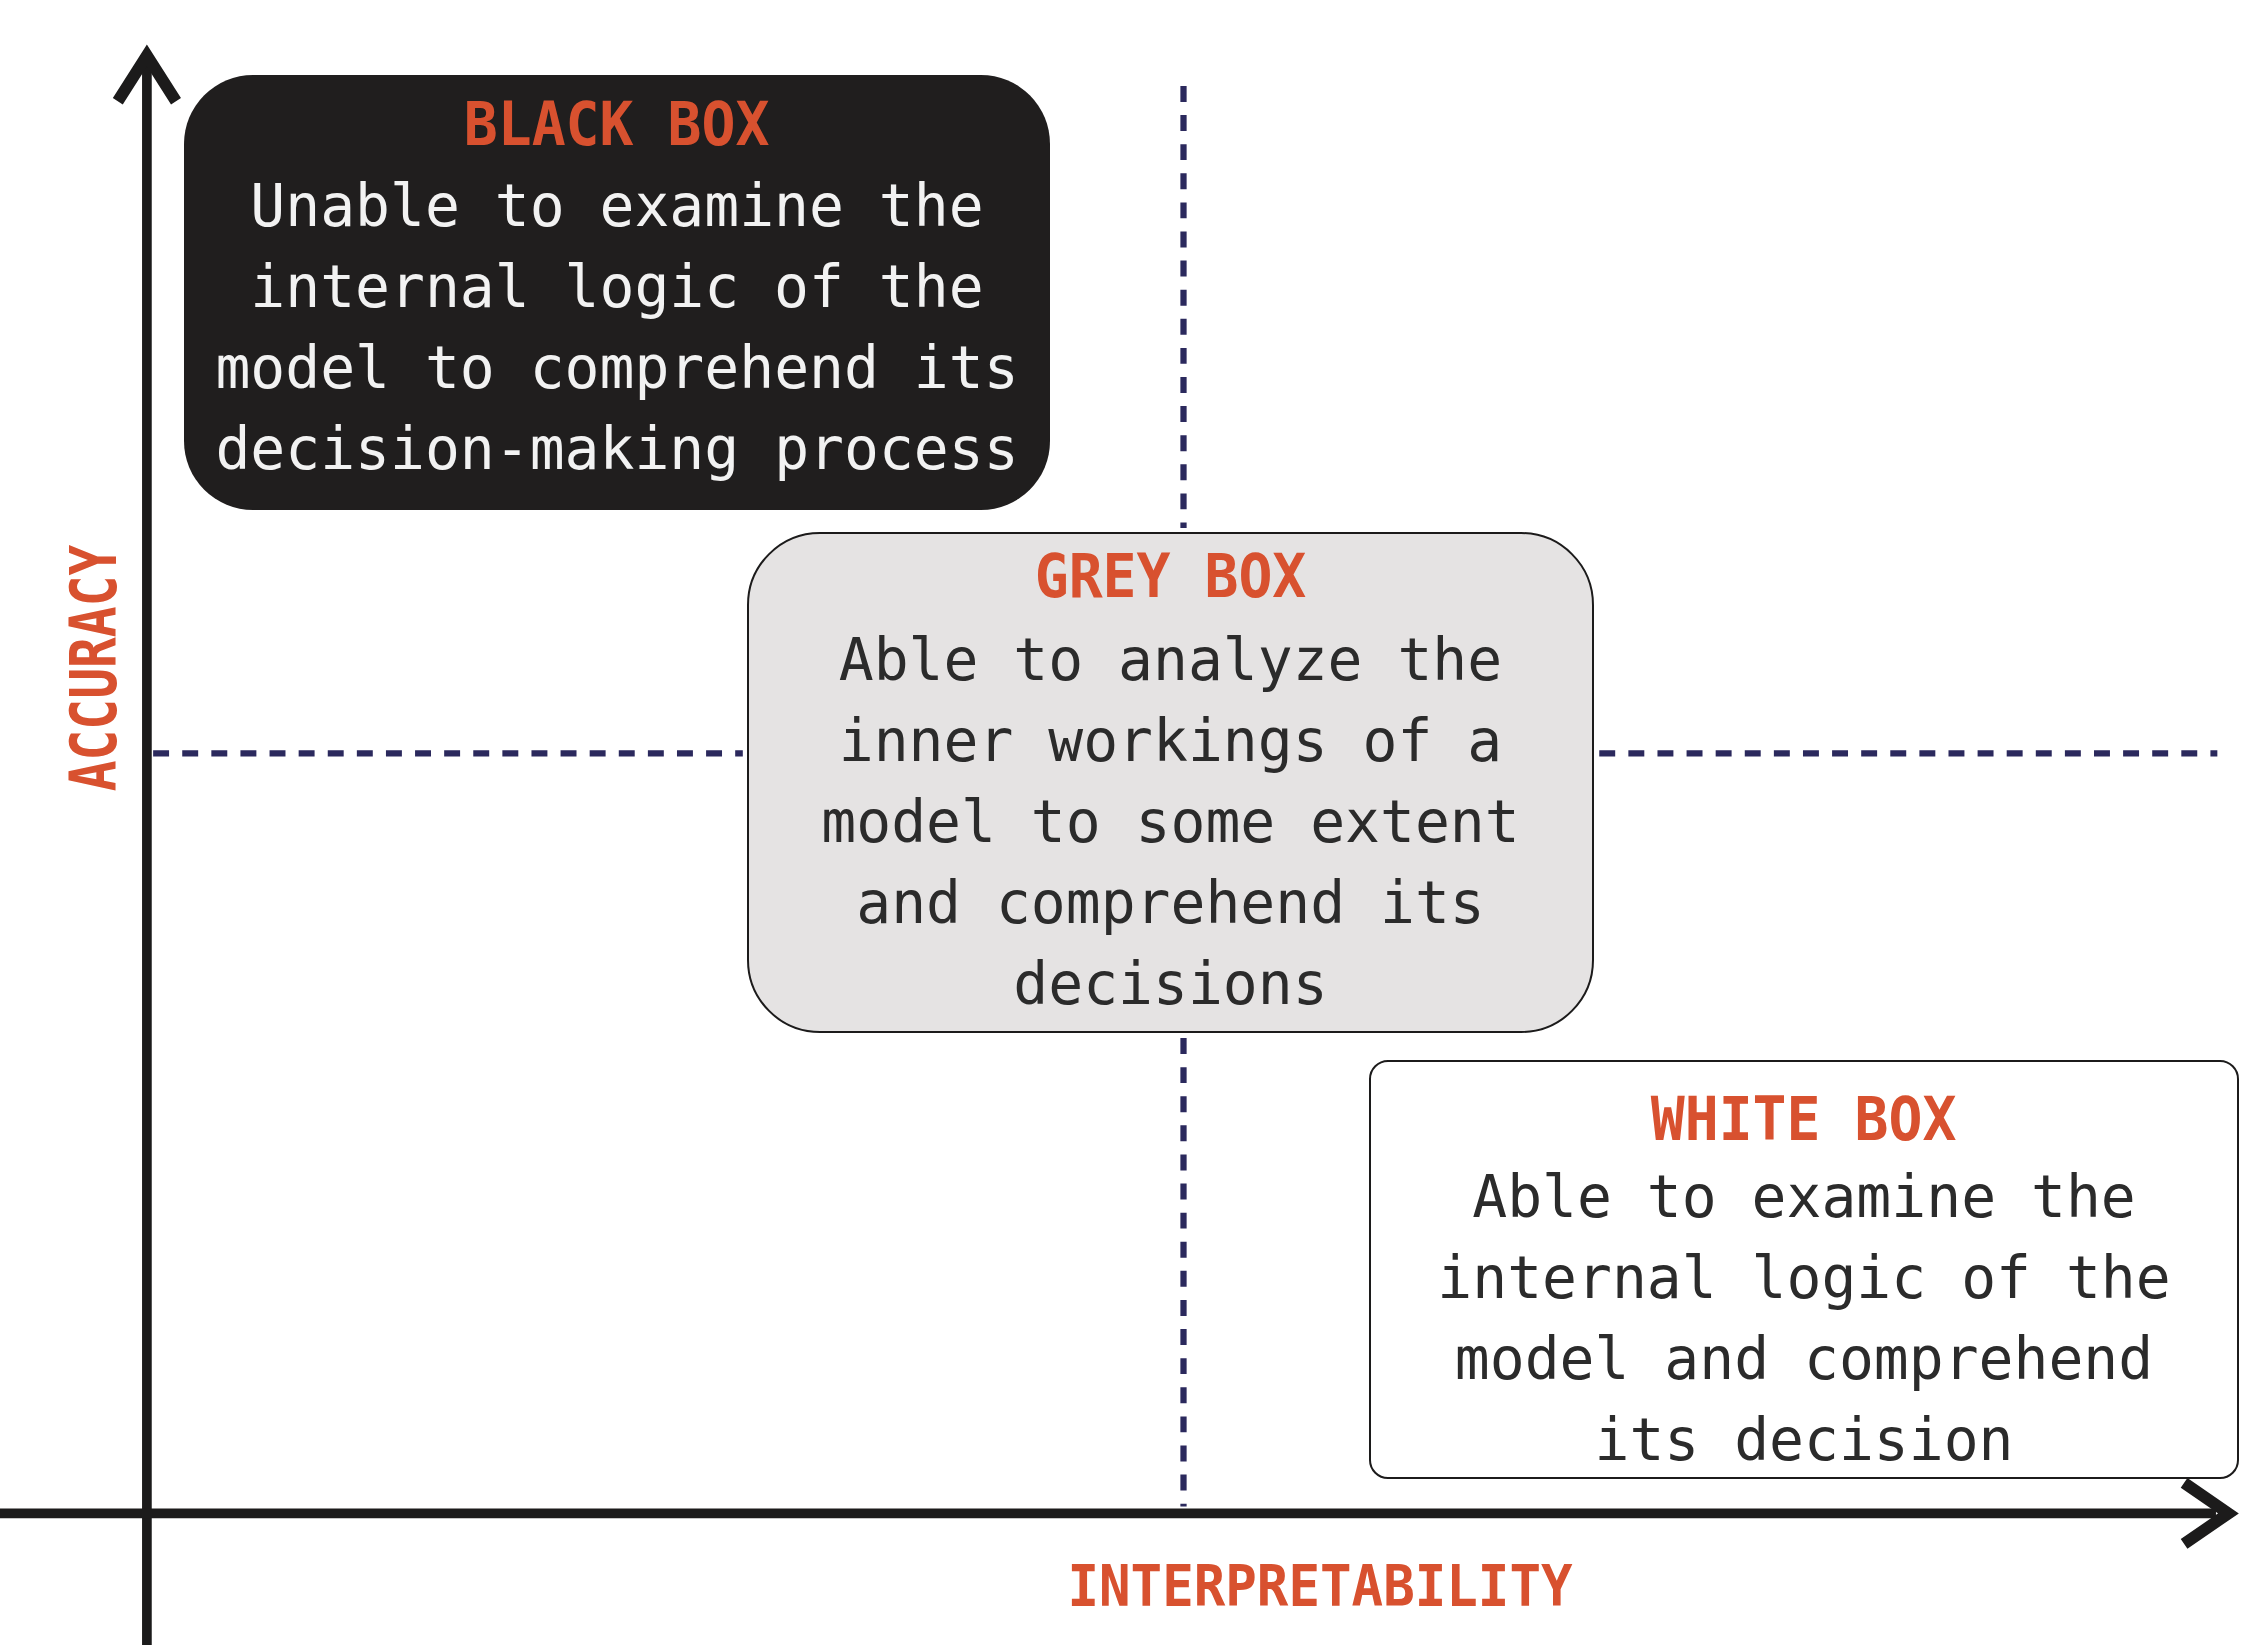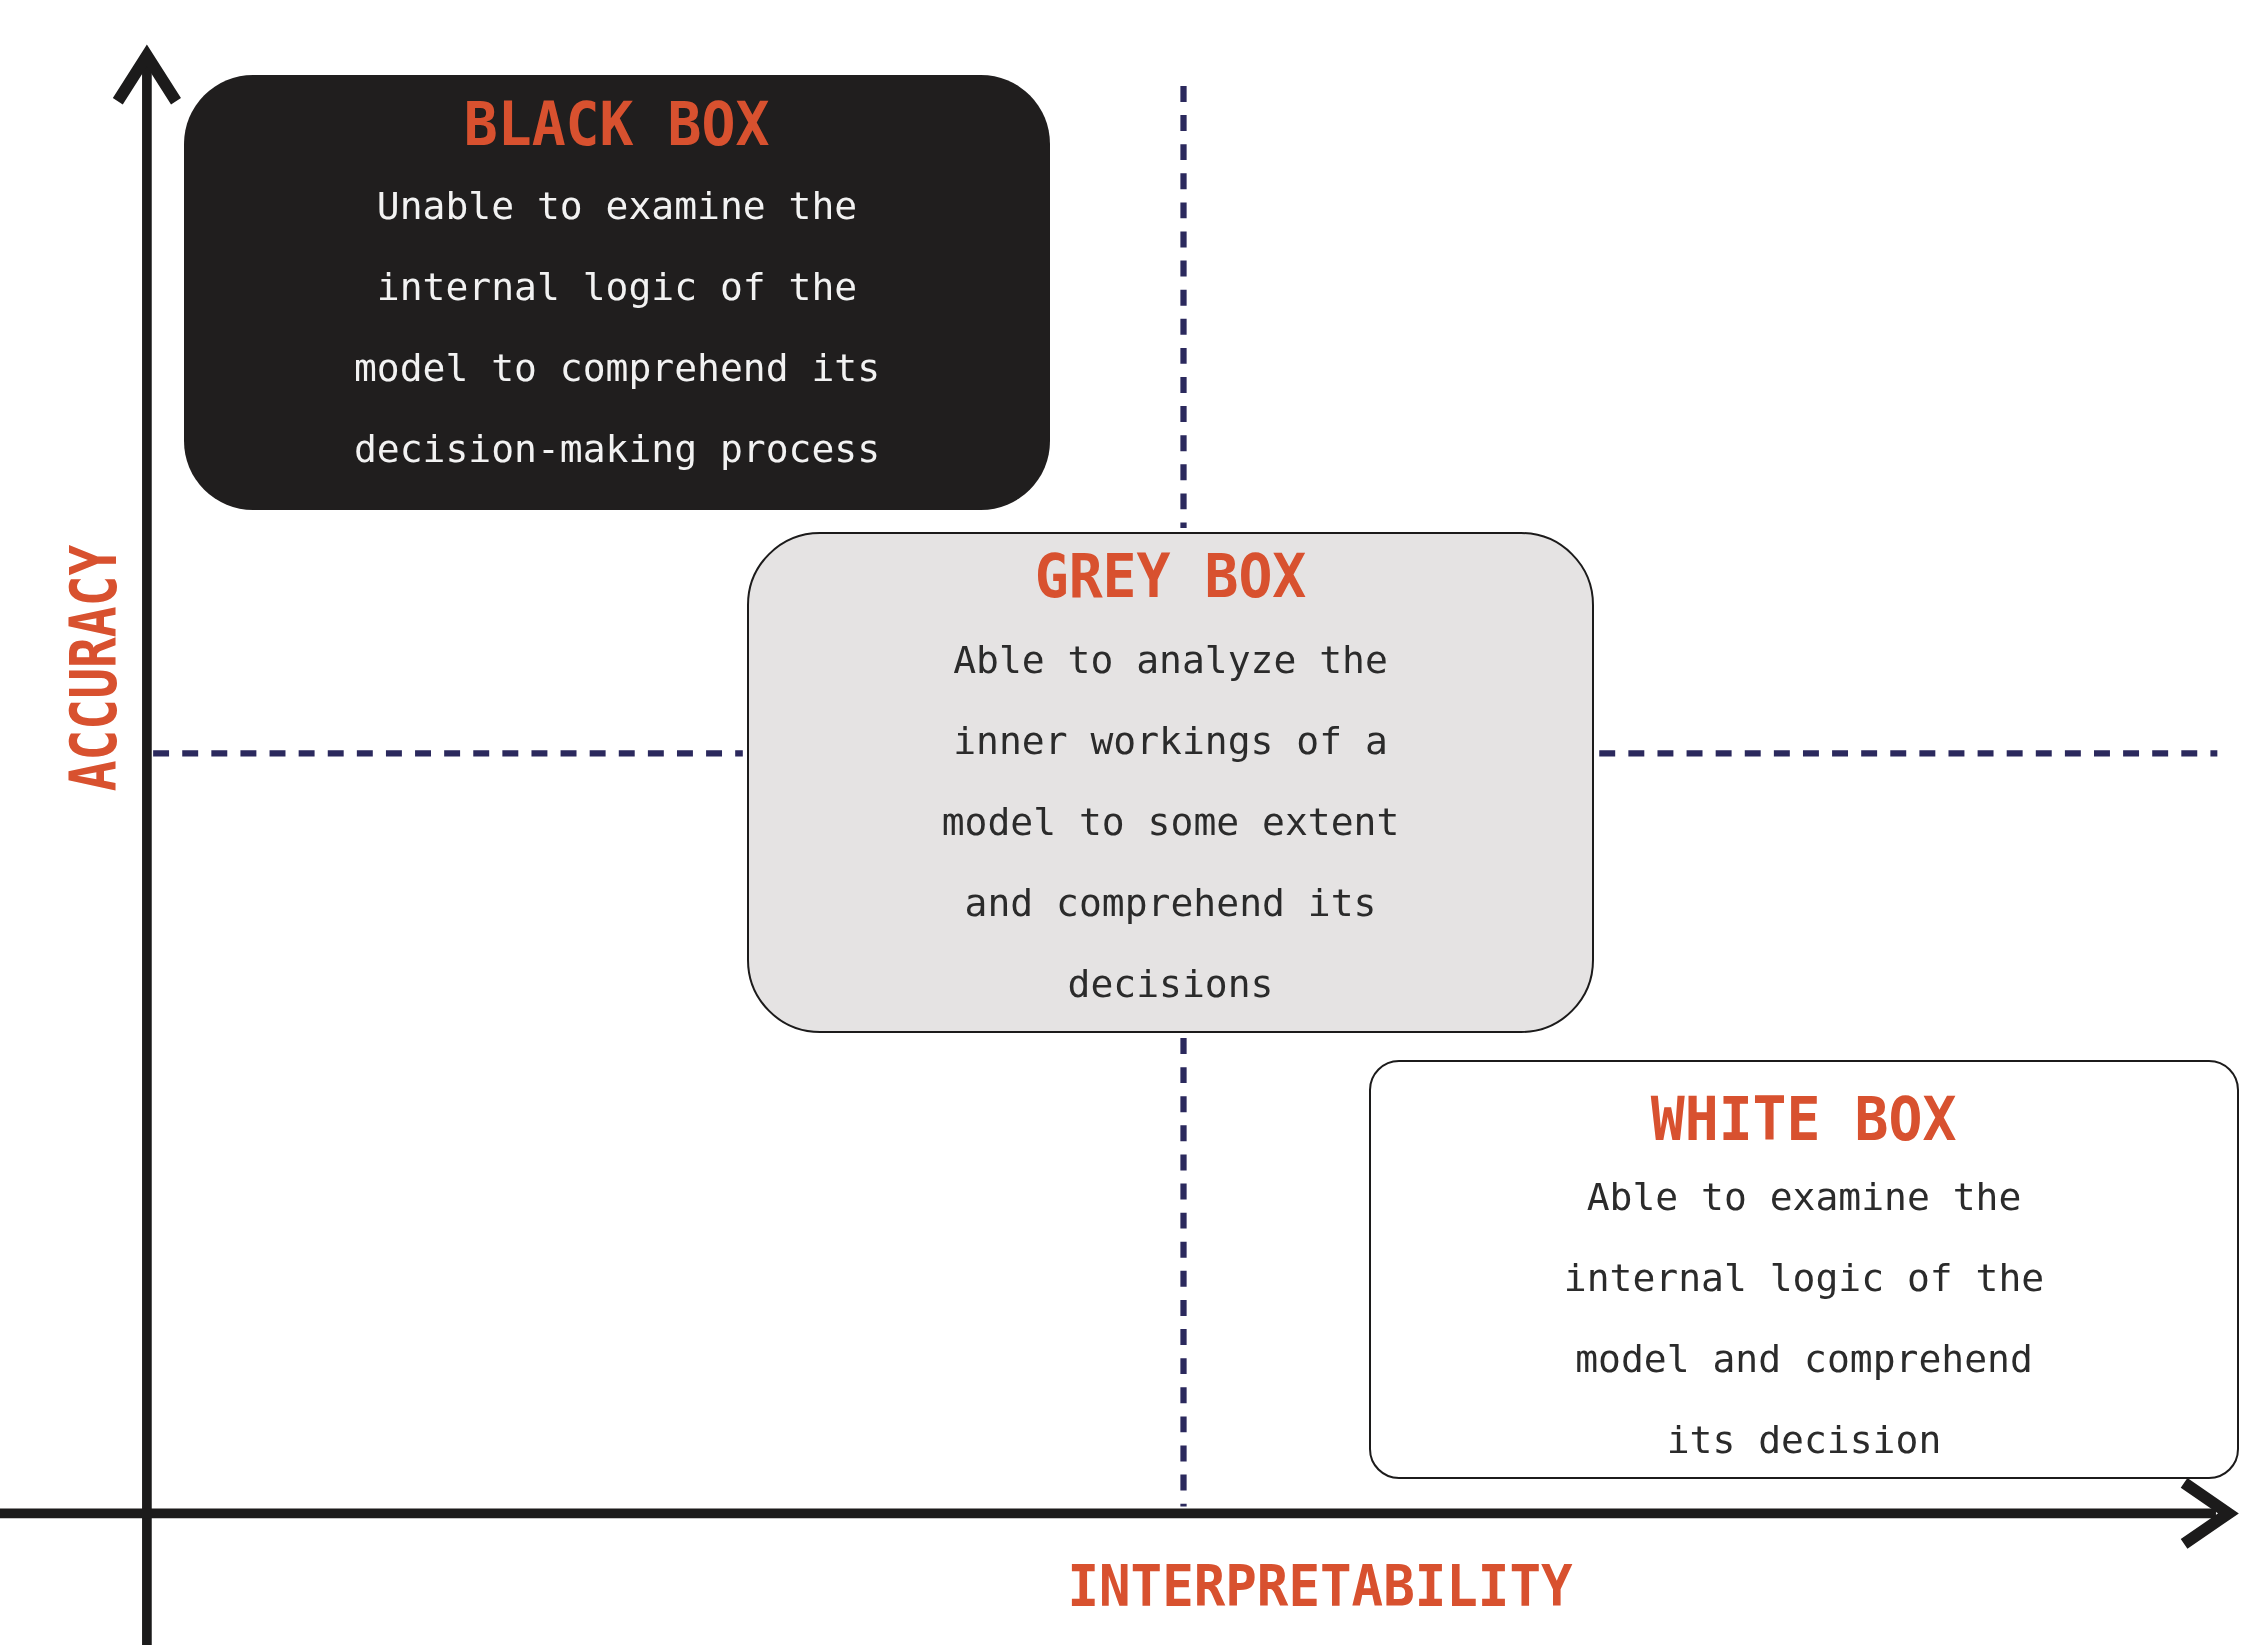--- a/index.html
+++ b/index.html
@@ -38,21 +38,21 @@
     font-weight:bold;
     font-size:60px;
     line-height:69px;
     color:var(--accent);
     letter-spacing:0;
     transform:scaleX(0.94);
     transform-origin:center;
     white-space:nowrap;
   }
   .box-body{
-    font-size:38px;
+    font-size:58px;
     line-height:81px;
     white-space:pre-line;
   }
   .box-black{
     left:184px;top:50px;width:866px;height:435px;
     background:var(--black-box-bg);
     border-radius:69px;
     padding-top:14.6px;
     row-gap:7px;
   }
@@ -63,21 +63,21 @@
     border:2.8px solid var(--box-border);
     border-radius:73px;
     padding-top:7.6px;
     row-gap:9.7px;
   }
   .box-grey .box-body{color:var(--dark-text);}
   .box-white{
     left:1369px;top:1035px;width:870px;height:419px;
     background:var(--white-box-bg);
     border:2.8px solid var(--box-border);
-    border-radius:30px;
+    border-radius:19px;
     padding-top:23px;
     row-gap:2.8px;
   }
   .box-white .box-body{color:var(--dark-text);text-align:center;}
 
   .axis-label{
     position:absolute;
     font-weight:bold;
     color:var(--accent);
     white-space:nowrap;

